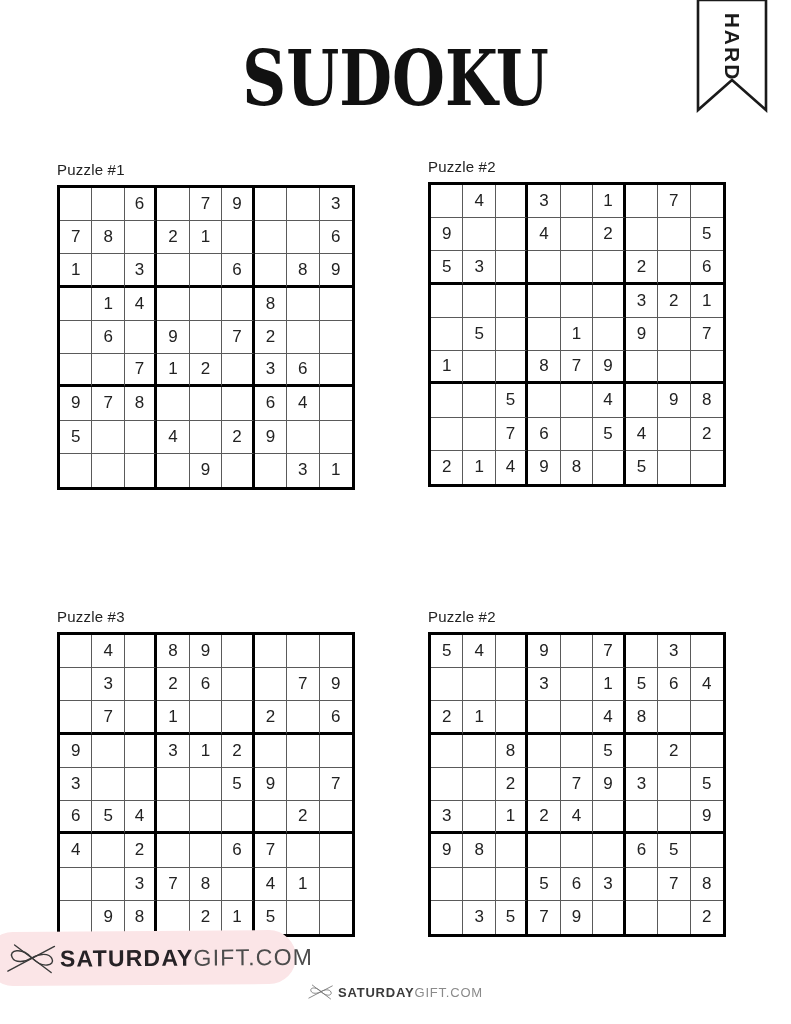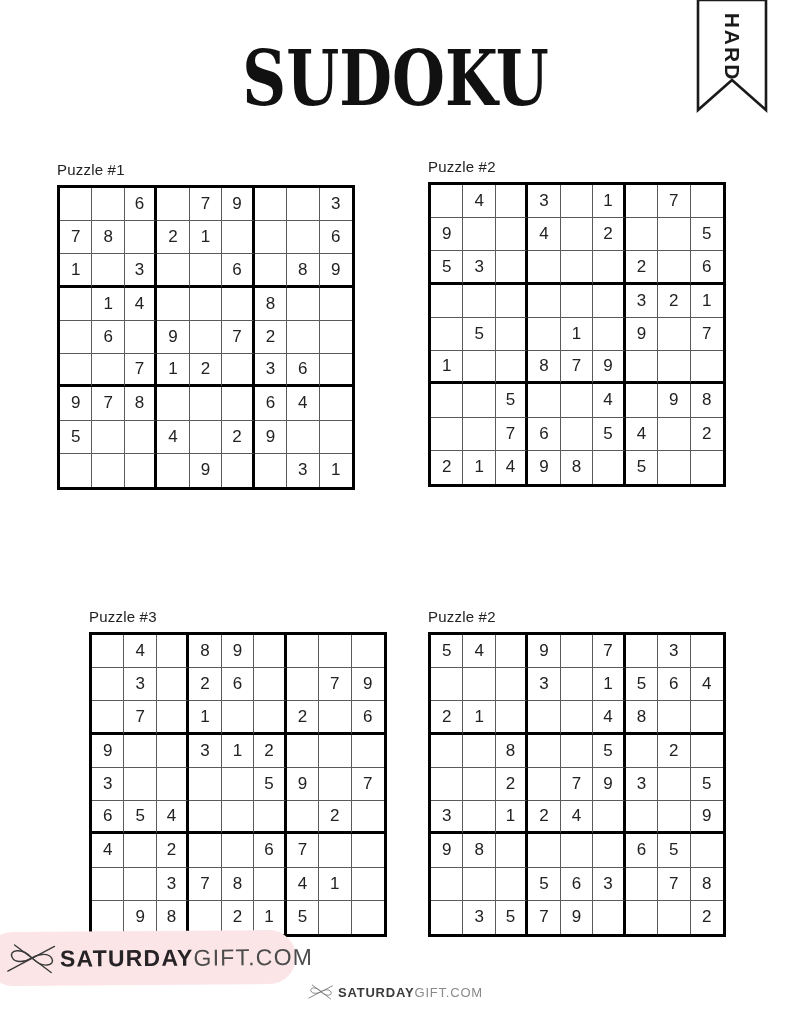--- a/index.html
+++ b/index.html
@@ -68,21 +68,21 @@
     border-bottom: 1px solid #5a5a5a;
   }
   .cell:nth-child(3n)            { border-right: 3px solid #000000; }
   .cell:nth-child(9n)            { border-right: none; }
   .cell:nth-child(n+19):nth-child(-n+27),
   .cell:nth-child(n+46):nth-child(-n+54) { border-bottom: 3px solid #000000; }
   .cell:nth-child(n+73)          { border-bottom: none; }
 
   #puzzle-1 { left: 57px;  top: 161px; }
   #puzzle-2 { left: 428px; top: 158px; }
-  #puzzle-3 { left: 57px;  top: 608px; margin-left: 32px; }
+  #puzzle-3 { left: 57px;  top: 608px; }
   #puzzle-4 { left: 428px; top: 608px; }
 
   
   .brand-banner {
     position: absolute;
     left: -14px; top: 931px;
     width: 310px; height: 54px;
     border-radius: 28px;
     transform: rotate(-0.4deg);
     display: flex; align-items: center;

